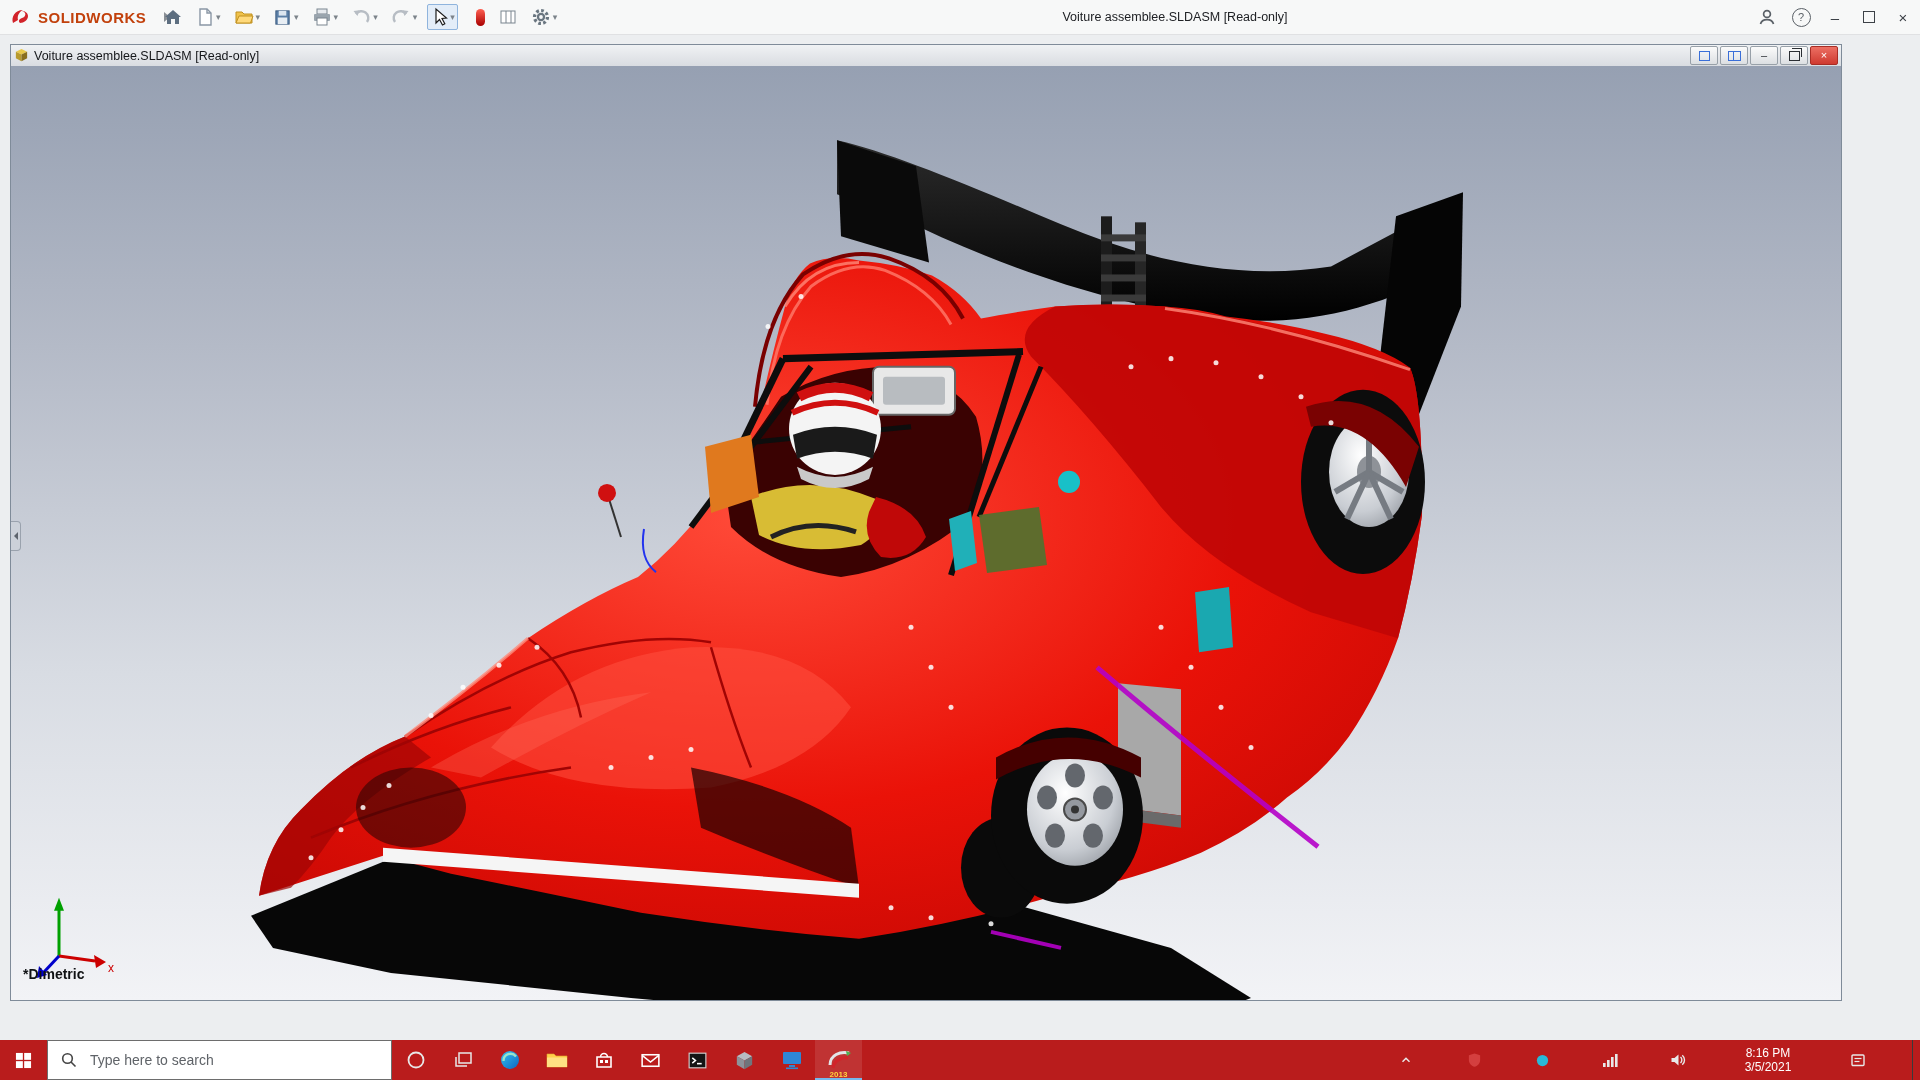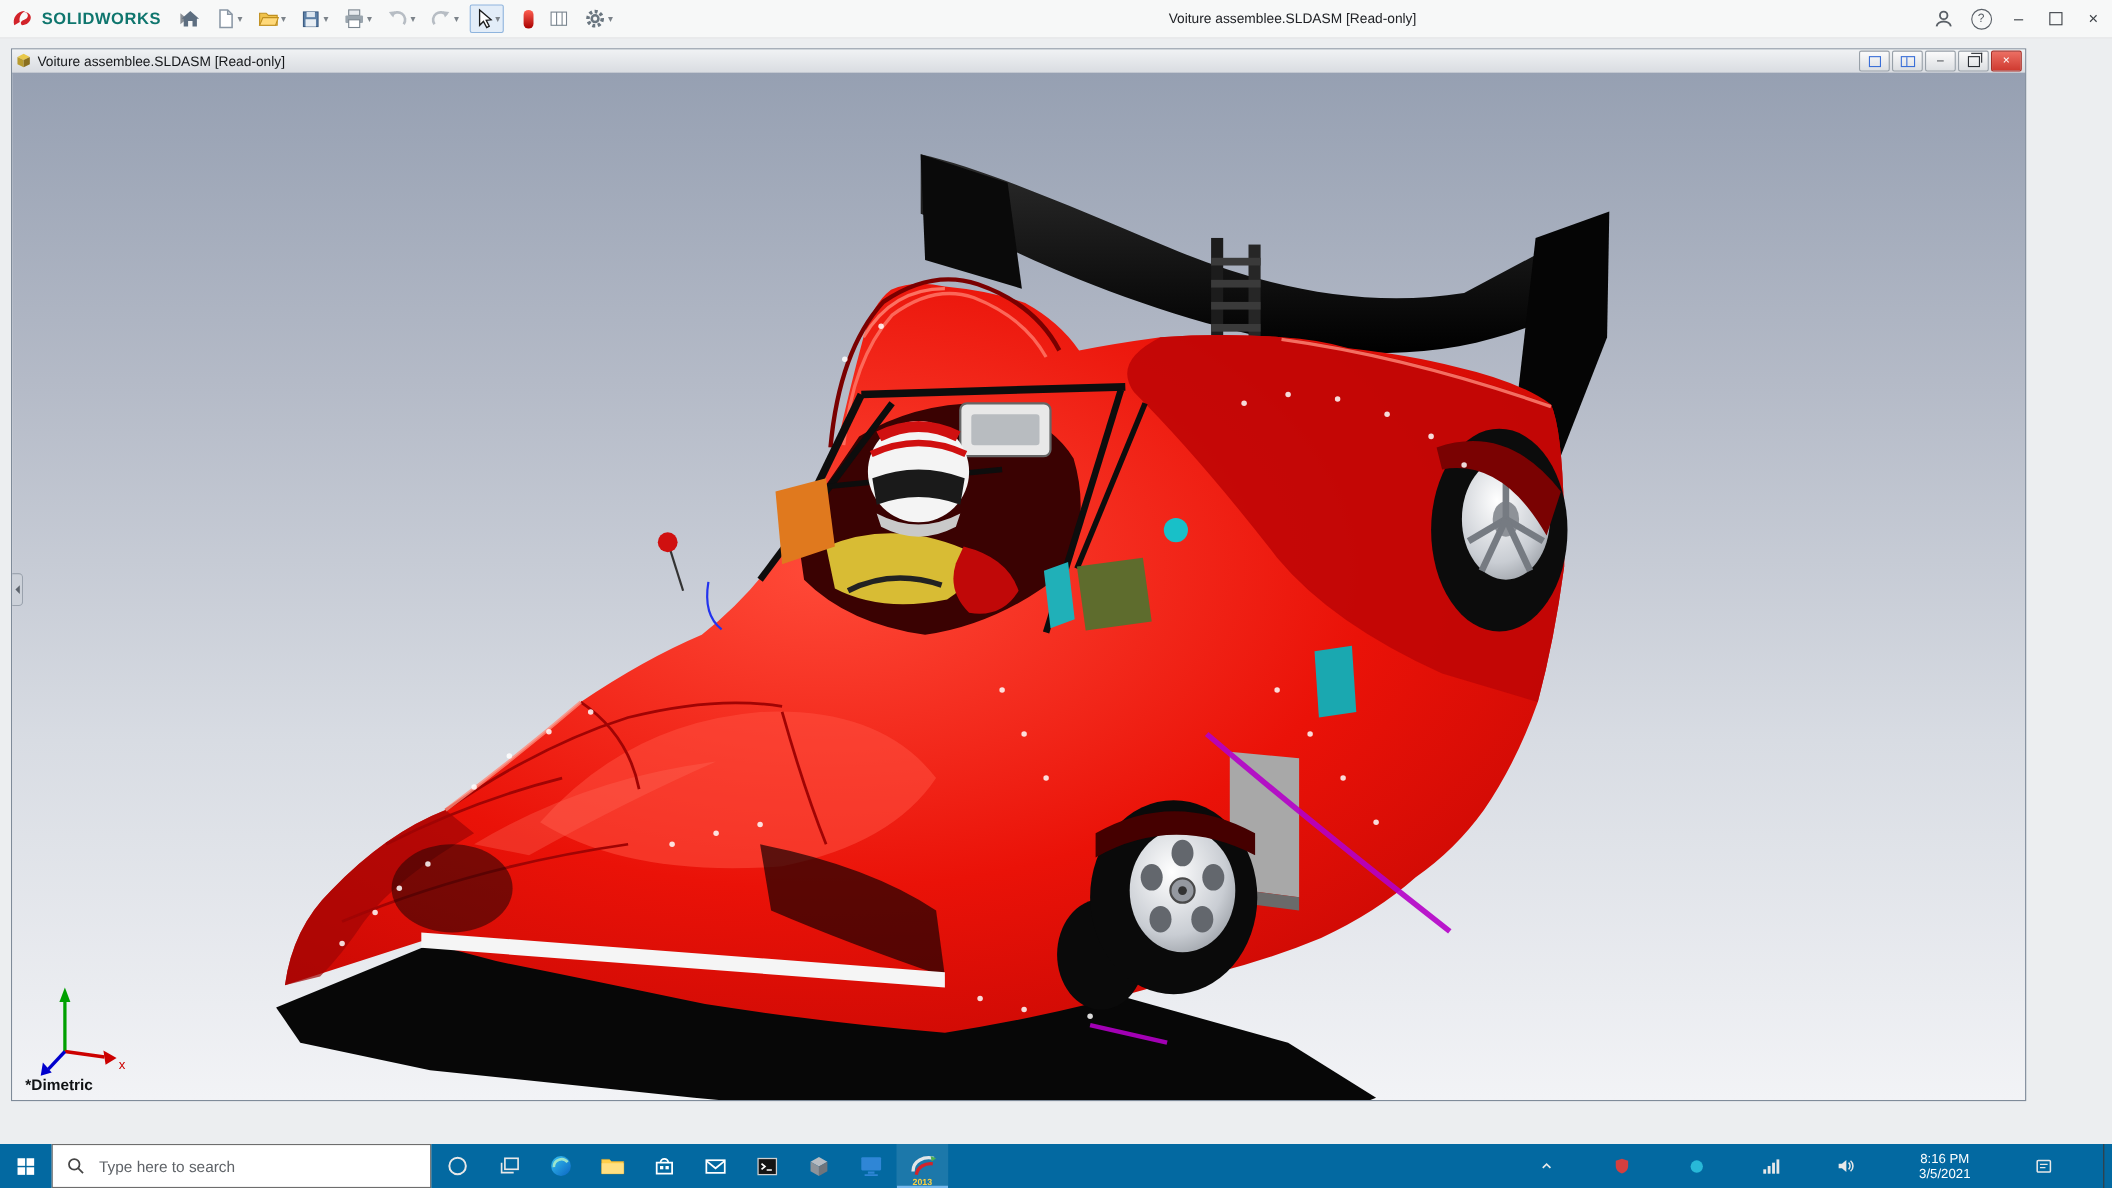--- a/index.html
+++ b/index.html
@@ -3,21 +3,21 @@
 <meta charset="utf-8">
 <style>
   html,body{margin:0;padding:0;width:1920px;height:1080px;overflow:hidden;
     font-family:"Liberation Sans",sans-serif;background:#eceef0;}
   .app{position:absolute;inset:0;}
 
   
   .titlebar{position:absolute;top:0;left:0;right:0;height:34px;background:#f7f8f8;
     border-bottom:1px solid #e0e1e3;z-index:30;}
   .logo{position:absolute;left:10px;top:0;height:34px;display:flex;align-items:center;gap:4px;}
-  .logo-text{font-size:15px;font-weight:bold;color:#0f766e;letter-spacing:.5px;}
+  .logo-text{font-size:15px;font-weight:bold;color:#c2410c;letter-spacing:.5px;}
   .expand-tri{width:0;height:0;border-left:6px solid #8a8f95;border-top:5px solid transparent;
     border-bottom:5px solid transparent;margin-left:14px;}
   .toolbar{position:absolute;left:160px;top:0;height:34px;display:flex;align-items:center;gap:7px;}
   .tool{display:flex;align-items:center;gap:2px;padding:2px;border:1px solid transparent;border-radius:2px;}
   .tool.pressed{border:1px solid #8fb4dd;background:#e3edf8;}
   .caret{font-size:9px;color:#7c838a;line-height:1;}
   .red-pill{width:9px;height:17px;border-radius:5px;background:linear-gradient(180deg,#ff6052,#a80000);}
   .app-title{position:absolute;left:1030px;width:290px;top:0;height:34px;display:flex;
     align-items:center;justify-content:center;font-size:12.5px;color:#202226;}
   .win-controls{position:absolute;right:0;top:0;height:34px;display:flex;align-items:center;}
@@ -42,30 +42,30 @@
   .doc-btn.close{background:linear-gradient(180deg,#ec6f63,#cf3a30);color:#fff;border-color:#a82d25;}
   .blue-sq{width:9px;height:8px;border:1.6px solid #3a6fd8;}
   .blue-split{width:11px;height:8px;border:1.6px solid #3a6fd8;position:relative;}
   .blue-split::after{content:"";position:absolute;left:4px;top:0;width:1.6px;height:8px;background:#3a6fd8;}
   .restore-box{width:9px;height:8px;border:1.3px solid #2a2e33;position:relative;}
   .restore-box::after{content:"";position:absolute;left:2px;top:-4px;width:9px;height:8px;
     border:1.3px solid #2a2e33;border-bottom:none;border-left:none;}
 
   .viewport{position:absolute;left:0;top:21px;right:0;bottom:0;overflow:hidden;}
   .viewport svg.scene{position:absolute;inset:0;width:100%;height:100%;}
-  .orientation-label{position:absolute;left:12px;bottom:6px;font-size:14px;font-weight:bold;
+  .orientation-label{position:absolute;left:12px;bottom:18px;font-size:14px;font-weight:bold;
     color:#101214;}
   .edge-tab{position:absolute;left:0;top:455px;width:9px;height:28px;background:#ccd1d9;
     border:1px solid #9aa2ad;border-left:none;border-radius:0 4px 4px 0;display:flex;
     align-items:center;justify-content:center;}
   .edge-tab i{width:0;height:0;border-right:4px solid #5d646d;border-top:4px solid transparent;
     border-bottom:4px solid transparent;}
 
   
-  .taskbar{position:absolute;left:0;right:0;bottom:0;height:40px;background:#0369a1;
+  .taskbar{position:absolute;left:0;right:0;bottom:0;height:40px;background:#b91c1c;
     display:flex;align-items:stretch;z-index:40;}
   .tb-btn{width:47px;display:flex;align-items:center;justify-content:center;flex:none;}
   .tb-btn.active{background:rgba(255,255,255,.10);box-shadow:inset 0 -2px 0 #76b9ed;}
   .search-box{width:345px;background:#ffffff;border:1px solid #6d6d6d;display:flex;
     align-items:center;flex:none;box-sizing:border-box;}
   .search-box input{border:none;outline:none;background:transparent;font-size:14px;
     color:#4f5358;width:280px;font-family:"Liberation Sans",sans-serif;}
   .search-box input::placeholder{color:#5f6368;opacity:1;}
   .sw-badge{position:absolute;left:50%;transform:translateX(-50%);bottom:1px;font-size:8px;
     font-weight:bold;color:#ffd23f;}

